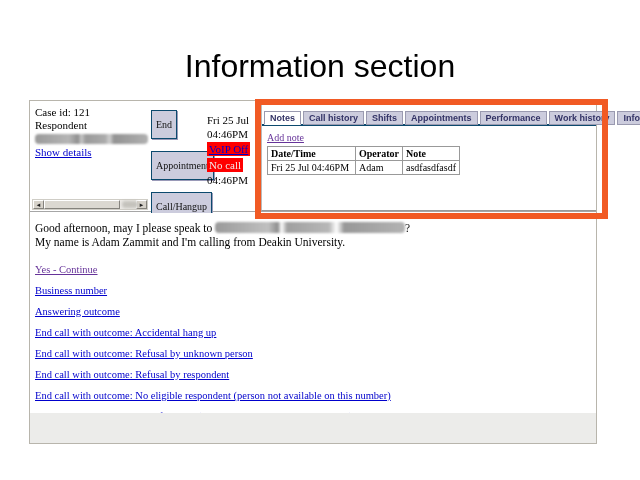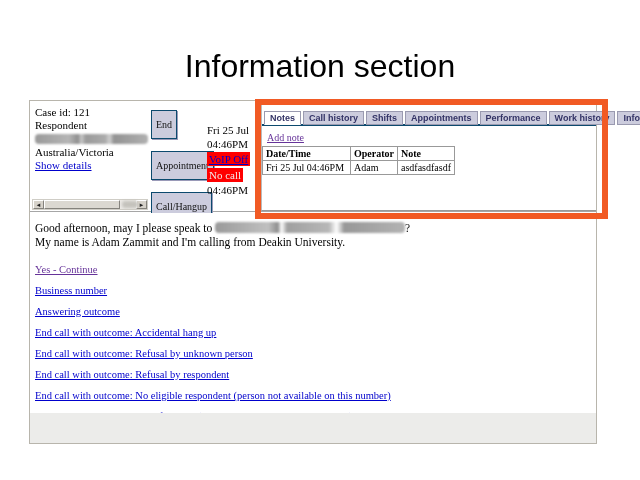--- a/index.html
+++ b/index.html
@@ -22,21 +22,21 @@
           background:linear-gradient(90deg,#9a9a9a 0%,#b5b5b5 30%,#8f8f8f 38%,#c8c8c8 41%,
             #9a9a9a 45%,#ababab 62%,#d0d0d0 66%,#939393 70%,#b0b0b0 100%);
           filter:blur(1px);}
   .link{color:var(--link-blue); text-decoration:underline; cursor:pointer;}
   .link.visited{color:var(--link-visited);}
   .btn-col{position:absolute; left:121px; top:9px;}
   .app-btn{display:table; margin-bottom:12px; padding:8px 4px; font-family:"Liberation Serif",serif;
           font-size:10px; color:#111; background:var(--button-bg);
           border:1px solid #0c4a6e; box-shadow:1px 1px 0 #9a9ab8; cursor:pointer;}
   .app-btn.rec{background:var(--alert-red); color:#e8e0e0; border-color:#993333;}
-  .status-col{position:absolute; left:177px; top:22px; font-size:11px; line-height:14px; color:#000;}
+  .status-col{position:absolute; left:177px; top:12px; font-size:11px; line-height:14px; color:#000;}
   .status-chip{display:inline-block; background:var(--alert-red); padding:0 2px; margin:1px 0;}
   .status-chip.voip{color:var(--link-blue); text-decoration:underline; cursor:pointer;}
   .status-chip.nocall{color:#f3eaea;}
   
   .hscroll{position:absolute; left:2px; top:98px; width:116px; height:11px; display:flex;
           background:#eceae6; border:1px solid #cfcdc6;}
   .sb-btn{width:11px; height:9px; background:#d6d2ca; border:1px solid;
           border-color:#fff #84827c #84827c #fff; font-size:6px; line-height:8px;
           text-align:center; color:#222; cursor:pointer;}
   .sb-thumb{width:76px; height:9px; background:#dbd8d1; border:1px solid;
@@ -47,21 +47,21 @@
   
   .tab-panel{position:absolute; left:231px; top:3px; width:335px; height:107px;
           background:#fff; border-left:1px solid #bbb; border-bottom:1px solid #999;}
   .tabbar{padding:2px 0 0 2px; border-bottom:2px solid #0c4a6e; white-space:nowrap;}
   .tab{display:inline-block; position:relative; top:1px; margin-right:2px; padding:1px 5px;
           font-family:"Liberation Sans", sans-serif; font-weight:bold; font-size:9px;
           color:var(--tab-text); background:var(--button-bg);
           border:1px solid #9a9ab0; cursor:pointer;}
   .tab.active{background:#fff; border-bottom-color:#fff;}
   .add-note{display:inline-block; margin:6px 0 3px 5px; font-size:10px;}
-  .notes-table{border-collapse:collapse; font-size:10px;}
+  .notes-table{margin-left:5px; border-collapse:collapse; font-size:10px;}
   .notes-table th,.notes-table td{border:1px solid #999; padding:1px 3px; text-align:left;
           font-weight:normal; white-space:nowrap;}
   .notes-table th{font-weight:bold;}
   .col-datetime{min-width:88px;} .col-operator{min-width:46px;} .col-note{min-width:56px;}
   
   .script-frame{position:absolute; left:0; top:112px; width:566px; height:182px; background:#fff;}
   .question{padding:8px 0 0 5px; font-size:11.5px; line-height:14px; color:#000;}
   .redacted-inline{display:inline-block; vertical-align:-1px; width:190px; height:11px;
           border-radius:4px; background:linear-gradient(90deg,#9a9a9a 0%,#c0c0c0 28%,#8f8f8f 33%,
             #fff 35%,#a0a0a0 38%,#b8b8b8 60%,#fff 64%,#989898 68%,#b3b3b3 100%);
@@ -80,21 +80,20 @@
 <div class="slide">
   <div class="slide-title">Information section</div>
 
   <div class="inset">
 
     <div class="top-frame">
       <div class="case-info">
         <div>Case id: 121</div>
         <div>Respondent</div>
         <span class="redacted"></span>
-        <div>Australia/Victoria</div>
         <span class="link">Show details</span>
       </div>
 
       <div class="btn-col">
         <span class="app-btn">End</span>
         <span class="app-btn">Appointment</span>
         <span class="app-btn">Call/Hangup</span>
         <span class="app-btn">Supervisor</span>
         <span class="app-btn rec">Start REC</span>
       </div>

